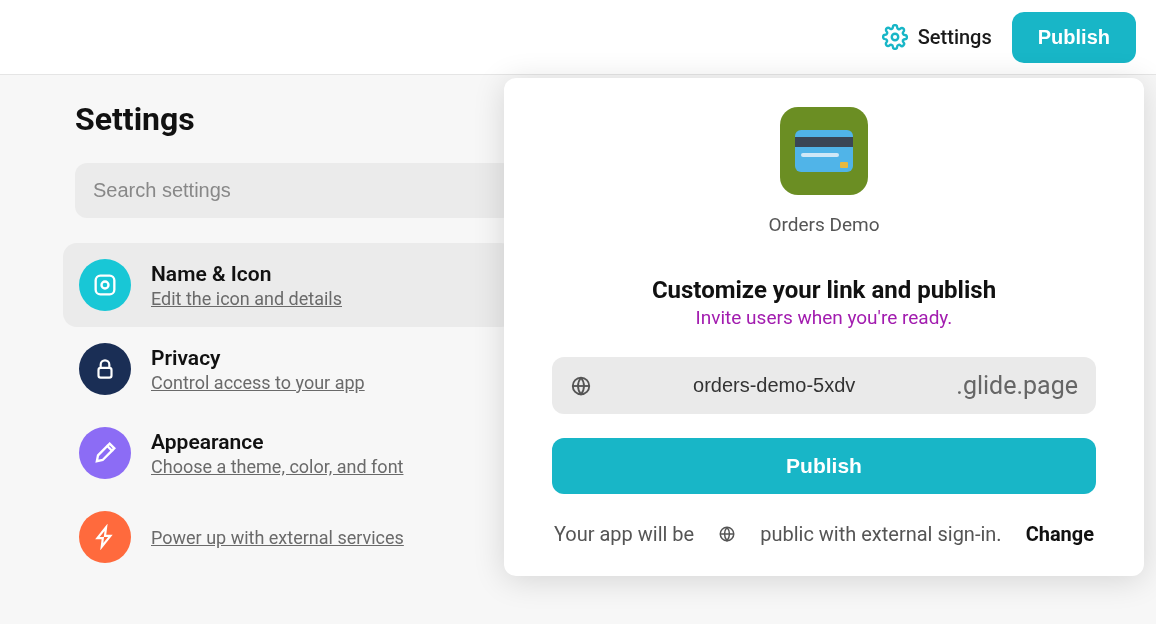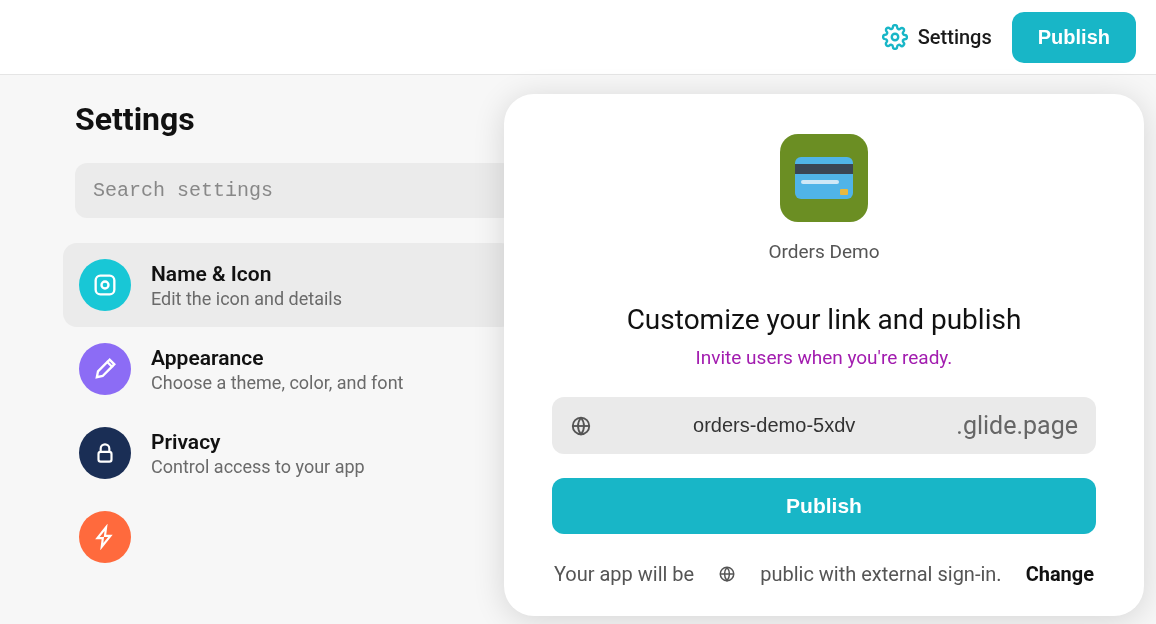--- a/index.html
+++ b/index.html
@@ -60,21 +60,20 @@
     }
     .search-box {
       width: 100%;
       background: #ebebeb;
       border: none;
       border-radius: 12px;
       padding: 16px 18px;
       font-size: 20px;
       color: #888;
       margin-bottom: 25px;
-      font-family: Liberation Mono, monospace;
     }
     .search-box::placeholder { color: #888; }
     .settings-list {
       display: flex;
       flex-direction: column;
       gap: 0;
     }
     .setting-item {
       display: flex;
       align-items: center;
@@ -95,30 +94,30 @@
       align-items: center;
       justify-content: center;
       flex-shrink: 0;
     }
     .icon-teal { background: #18c7d6; }
     .icon-purple { background: #8c6cf5; }
     .icon-navy { background: #1a2e55; }
     .icon-orange { background: #ff6a3d; }
     .setting-text { display: flex; flex-direction: column; gap: 2px; }
     .setting-title { font-size: 21px; font-weight: 600; color: #111; }
-    .setting-desc { font-size: 18px; color: #6a6a6a; }
+    .setting-desc { font-size: 18px; color: #6a6a6a; text-decoration: underline; }
     .popover {
       position: absolute;
-      top: 94px;
+      top: 78px;
       right: 12px;
       width: 640px;
       background: #fff;
-      border-radius: 30px;
+      border-radius: 12px;
       box-shadow: 0 4px 32px rgba(0,0,0,0.14);
-      padding: 40px 48px 30px 48px;
+      padding: 29px 48px 30px 48px;
       display: flex;
       flex-direction: column;
       align-items: center;
     }
     .app-icon {
       width: 88px;
       height: 88px;
       background: #6b8e23;
       border-radius: 18px;
       display: flex;
@@ -131,21 +130,21 @@
       height: 42px;
       border-radius: 6px;
       background: #50b4e8;
       position: relative;
       overflow: hidden;
     }
     .card-shape .stripe { position: absolute; top: 7px; left: 0; right: 0; height: 10px; background: #3a4655; }
     .card-shape .line { position: absolute; top: 23px; left: 6px; width: 38px; height: 4px; background: #cfe8f7; border-radius: 2px; }
     .card-shape .chip { position: absolute; bottom: 4px; right: 5px; width: 8px; height: 6px; background: #e8b93e; border-radius: 1px; }
     .app-name { font-size: 19px; color: #555; margin-bottom: 40px; }
-    .popover-title { font-size: 28px; font-weight: 400; color: #111; margin-bottom: 10px; }
+    .popover-title { font-size: 24px; font-weight: 700; color: #111; margin-bottom: 2px; }
     .popover-sub { font-size: 19px; color: #a21caf; margin-bottom: 28px; }
     .link-row {
       width: 100%;
       display: flex;
       align-items: center;
       background: #eaeaea;
       border-radius: 12px;
       padding: 14px 18px;
       gap: 14px;
       margin-bottom: 24px;
@@ -217,52 +216,53 @@
               <circle cx="12" cy="12" r="3"></circle>
           </svg>
         </div>
         <div class="setting-text">
           <div class="setting-title">Name &amp; Icon</div>
           <div class="setting-desc">Edit the icon and details</div>
         </div>
       </div>
 
       <div class="setting-item">
+        <div class="setting-icon icon-navy">
+          <svg width="26" height="26" viewBox="0 0 24 24" fill="none" stroke="#fff" stroke-width="2">
+            <rect x="6" y="11" width="12" height="9" rx="2"></rect>
+              <path d="M8 11V8a4 4 0 0 1 8 0v3"></path>
+          </svg>
+        </div>
+        <div class="setting-text">
+          <div class="setting-title">Privacy</div>
+          <div class="setting-desc">Control access to your app</div>
+        </div>
+      </div>
+
+      <div class="setting-item">
         <div class="setting-icon icon-purple">
           <svg width="28" height="28" viewBox="0 0 24 24" fill="none" stroke="#fff" stroke-width="2">
             <path d="M14 6l4 4-8 8-5 1 1-5 8-8z"></path>
               <path d="M14 6l2-2 4 4-2 2"></path>
           </svg>
         </div>
         <div class="setting-text">
           <div class="setting-title">Appearance</div>
           <div class="setting-desc">Choose a theme, color, and font</div>
         </div>
       </div>
 
       <div class="setting-item">
-        <div class="setting-icon icon-navy">
-          <svg width="26" height="26" viewBox="0 0 24 24" fill="none" stroke="#fff" stroke-width="2">
-            <rect x="6" y="11" width="12" height="9" rx="2"></rect>
-              <path d="M8 11V8a4 4 0 0 1 8 0v3"></path>
-          </svg>
-        </div>
-        <div class="setting-text">
-          <div class="setting-title">Privacy</div>
-          <div class="setting-desc">Control access to your app</div>
-        </div>
-      </div>
-
-      <div class="setting-item">
         <div class="setting-icon icon-orange">
           <svg width="26" height="26" viewBox="0 0 24 24" fill="none" stroke="#fff" stroke-width="2">
             <path d="M13 3L5 13h5l-1 8 8-10h-5l1-8z"></path>
           </svg>
         </div>
         <div class="setting-text">
+          <div class="setting-desc">Power up with external services</div>
         </div>
       </div>
 
     </div>
   </div>
 </div>
 
 <div class="popover">
   <div class="app-icon">
     <div class="card-shape">

